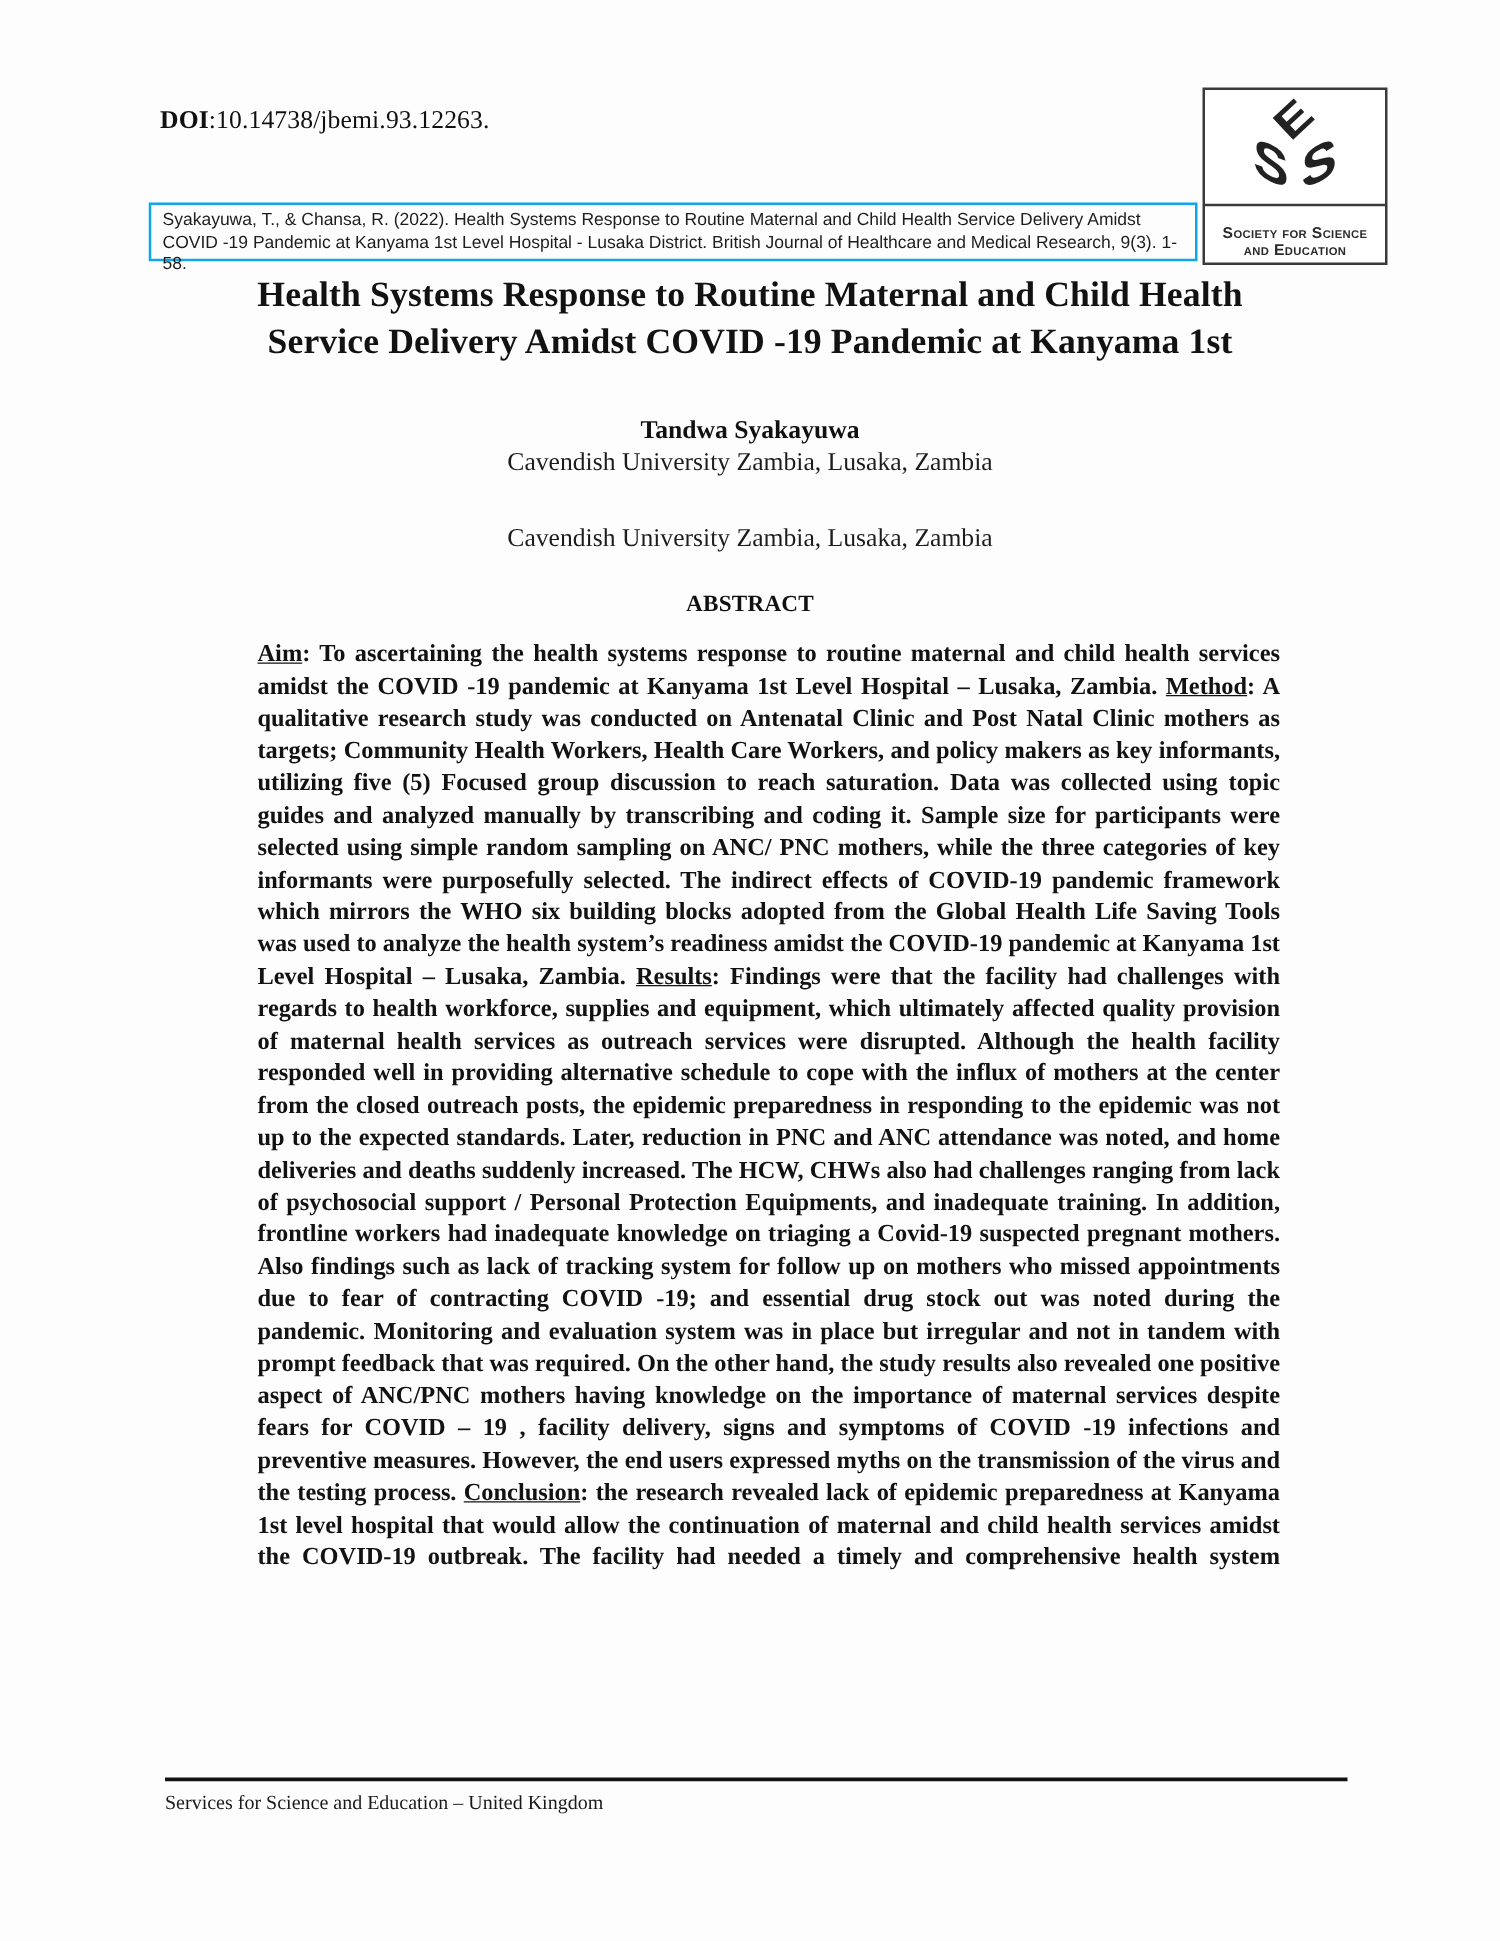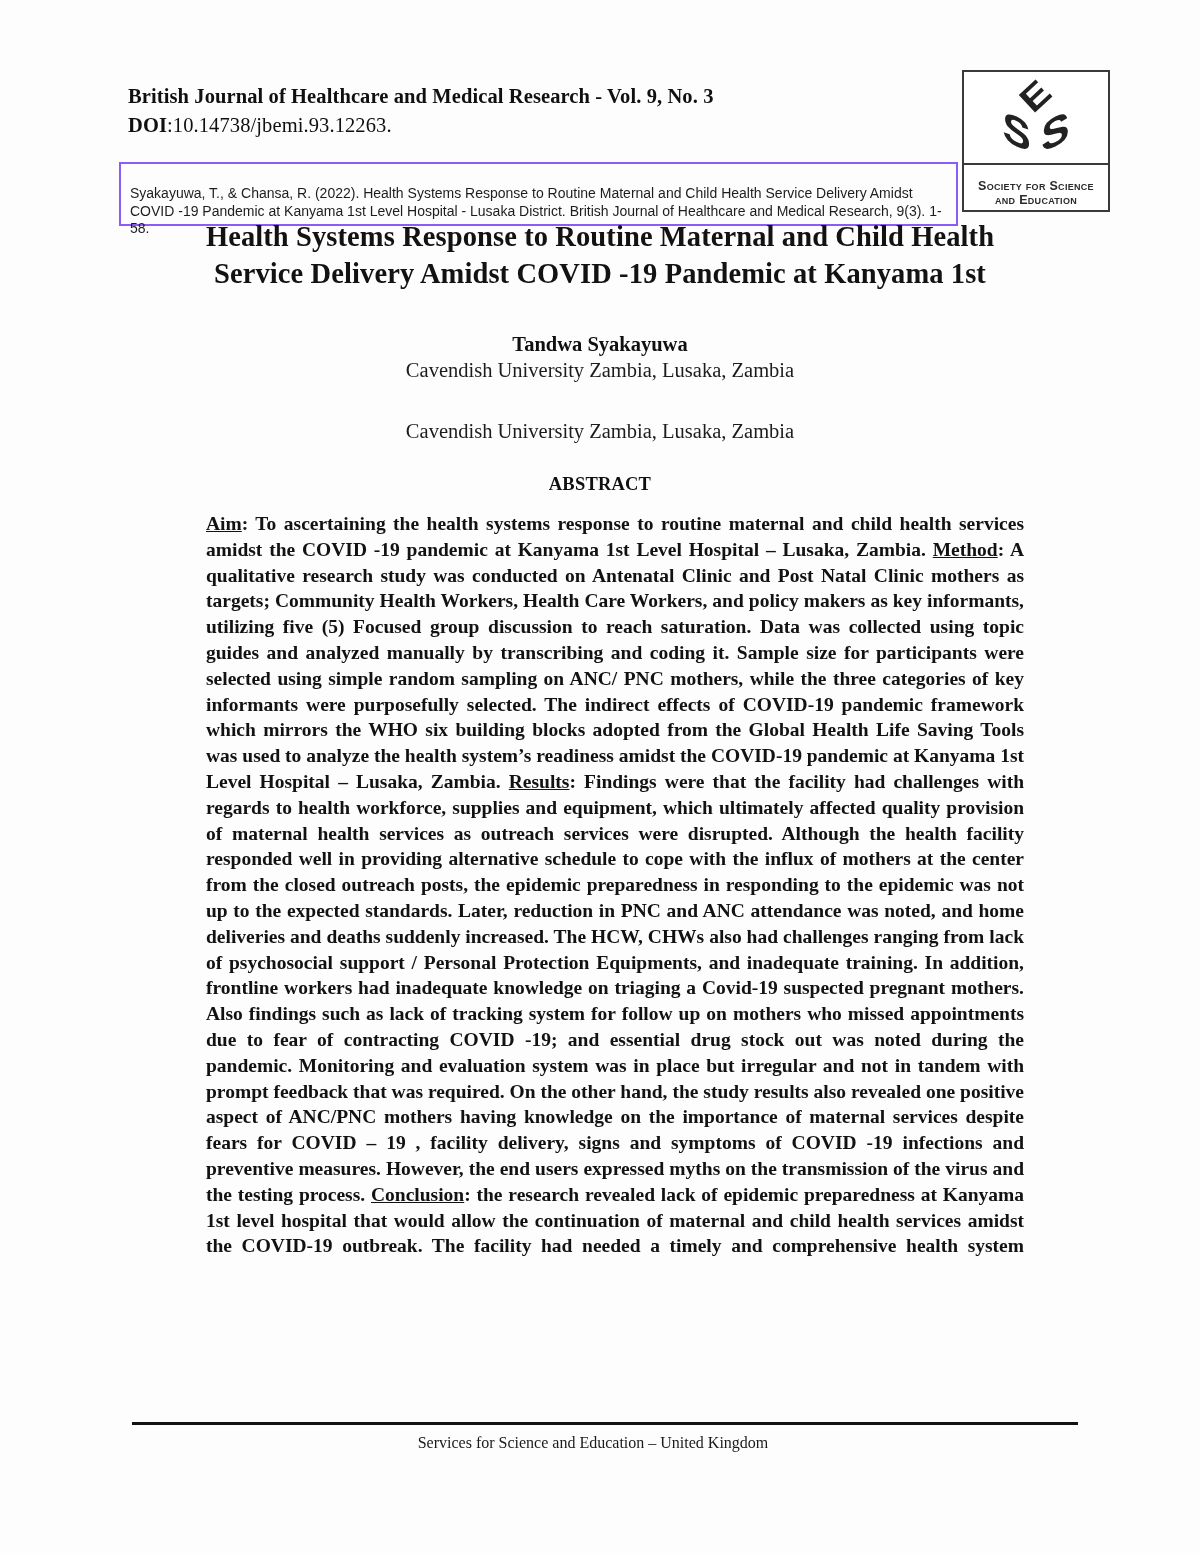--- a/index.html
+++ b/index.html
@@ -12,24 +12,24 @@
     color:#101010;
     overflow:hidden;
   }
 
   
   .journal-info { position:absolute; left:128px; top:82px; }
   .jline { font-size:20.5px; line-height:29px; font-weight:bold; letter-spacing:0.1px; }
   .jline.doi-line .doi-rest { font-weight:normal; }
 
   .citation-box {
-    position:absolute; left:119px; top:162px; width:839px; height:64px;
+    position:absolute; left:119px; top:162px; width:839px; height:47px;
     box-sizing:border-box;
-    border:2px solid #8b5cf6;
-    padding:21px 6px 3px 9px;
+    border:2px solid #0ea5e9;
+    padding:3px 6px 3px 9px;
     font-family:"Liberation Sans", sans-serif;
     font-size:14px; line-height:17.5px; color:#1d1d1d;
   }
   .citation-box p { margin:0; }
 
   .logo-box {
     position:absolute; left:962px; top:70px; width:148px; height:142px;
     box-sizing:border-box;
     border:2px solid #3a3a3a;
     background:#fff;
@@ -80,32 +80,30 @@
     color:#121212;
   }
   .abstract .u { text-decoration:underline; }
 
   
   .footer-rule {
     position:absolute; left:132px; top:1422px; width:946px; height:3px;
     background:#121212; border:none; margin:0; padding:0;
   }
   .footer-text {
-    position:absolute; left:120px; top:1431px; width:946px;
-    text-align:center;
+    position:absolute; left:132px; top:1431px; width:946px;
     font-size:16px; line-height:24px; color:#1a1a1a;
   }
 </style>
 </head>
 <body>
 
 <div class="page">
 
   <div class="journal-info">
-    <div class="jline">British Journal of Healthcare and Medical Research - Vol. 9, No. 3</div>
     <div class="jline doi-line">
       <span>DOI</span><span class="doi-rest">:10.14738/jbemi.93.12263.</span>
     </div>
   </div>
 
   <div class="citation-box">
     <p>Syakayuwa, T., &amp; Chansa, R. (2022). Health Systems Response to Routine Maternal and Child Health Service Delivery Amidst COVID -19 Pandemic at Kanyama 1st Level Hospital - Lusaka District. British Journal of Healthcare and Medical Research, 9(3). 1-58.</p>
   </div>
 
   <div class="logo-box">

